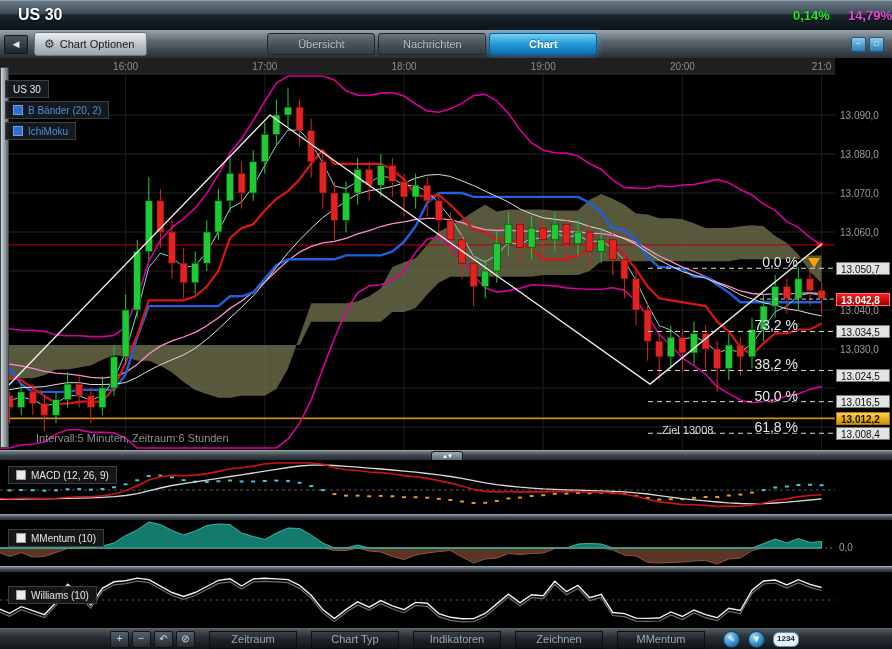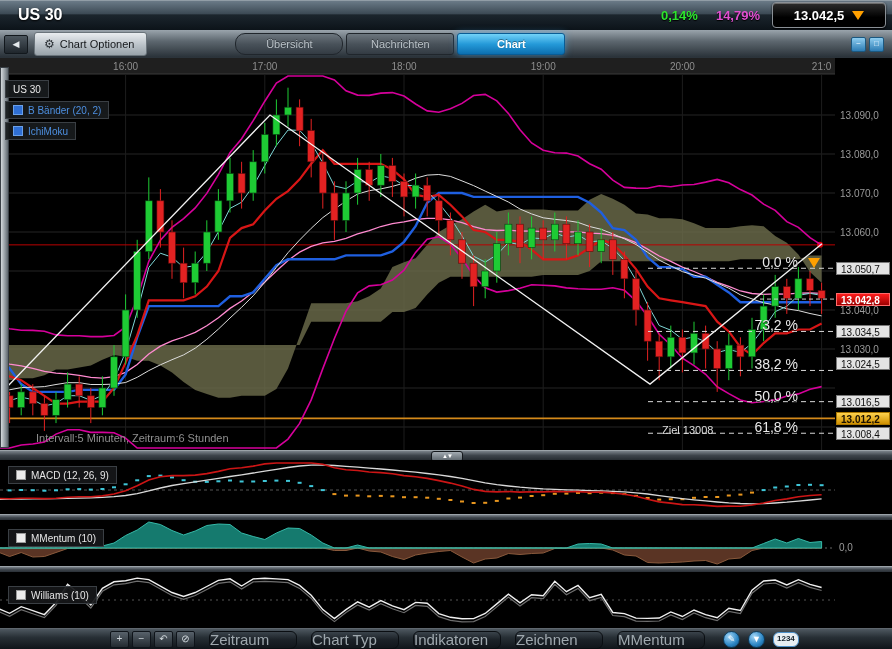--- a/index.html
+++ b/index.html
@@ -31,21 +31,21 @@
   .collapse-btn{width:22px;height:17px;margin-left:4px;display:flex;align-items:center;justify-content:center;
     background:linear-gradient(#4c565e,#1f262c);border:1px solid #12181d;border-radius:2px;
     color:#e4e9ec;font-size:9px;cursor:pointer;}
   .chart-options{height:22px;margin-left:6px;padding:0 12px 0 9px;display:flex;align-items:center;
     background:linear-gradient(#e9edf0,#bac2c8 55%,#99a3aa);border:1px solid #6a747b;border-radius:3px;
     color:#15181b;font-size:11px;cursor:pointer;}
   .gear{font-size:12px;color:#2b3136;margin-right:5px;}
   .tab{width:106px;height:20px;margin-right:3px;display:flex;align-items:center;justify-content:center;
     font-size:11px;color:#b9c1c7;text-shadow:0 -1px 0 rgba(0,0,0,.4);cursor:pointer;
     background:linear-gradient(#6c767e,#49525a 50%,#333b43);border:1px solid #20262c;border-radius:3px;}
-  .tab.first{margin-left:88px;border-radius:10px;}
+  .tab.first{margin-left:120px;}
   .tab.active{background:linear-gradient(#72d2f8,#259ad9 50%,#0c6fb0);color:#fff;font-weight:bold;
     border-color:#0a5c94;box-shadow:0 0 7px rgba(70,180,255,.55);}
   .win-icons{margin-left:auto;margin-right:8px;display:flex;gap:3px;}
   .win-icon{width:13px;height:13px;background:linear-gradient(#8ecdf0,#2d7cb4);border:1px solid #1b5880;
     border-radius:2px;color:#eaf6ff;font-size:8px;line-height:12px;text-align:center;cursor:pointer;}
 
   
   .chart-region{position:absolute;top:58px;left:0;width:892px;height:392px;background:#000;}
   #main-svg{position:absolute;left:0;top:0;}
   .left-strip{position:absolute;left:0;top:9px;width:7px;height:379px;
@@ -79,44 +79,40 @@
     background:rgba(21,23,25,.93);border:1px solid #3a3f44;font-size:10px;color:#e6e6e6;z-index:2;cursor:pointer;}
   .panel-chip{width:8px;height:8px;background:#ececec;border:1px solid #999;margin-right:5px;}
   .zero-label{position:absolute;left:839px;top:22px;color:#9a9a9a;font-size:10px;}
 
   
   .bottombar{position:absolute;top:628px;left:0;width:892px;height:21px;display:flex;align-items:center;
     background:linear-gradient(#4e5860 0%,#272f35 40%,#0d1217 100%);border-top:1px solid #5f676e;}
   .bb-small{width:17px;height:15px;margin-left:3px;text-align:center;line-height:14px;font-size:10px;
     background:linear-gradient(#58626b,#232a30);border:1px solid #0f141a;border-radius:2px;color:#cfd6db;cursor:pointer;}
   .bb-small.firstsmall{margin-left:110px;}
-  .bb-btn{width:86px;height:16px;margin-left:14px;text-align:left;line-height:15px;font-size:15px;
-    background:linear-gradient(#3a434b,#1b2127 50%,#11161b);border:1px solid #0a0e12;border-radius:6px;
+  .bb-btn{width:86px;height:16px;margin-left:14px;text-align:center;line-height:15px;font-size:11px;
+    background:linear-gradient(#3a434b,#1b2127 50%,#11161b);border:1px solid #0a0e12;border-radius:0;
     color:#9fa8ae;cursor:pointer;}
   .bb-circle{width:15px;height:15px;margin-left:8px;border-radius:50%;text-align:center;line-height:14px;
     background:radial-gradient(circle at 35% 30%,#a3d6f6,#2b85c4 60%,#15527e);
     border:1px solid #0e3d5e;color:#fff;font-size:9px;cursor:pointer;}
   .bb-circle.firstcircle{margin-left:18px;}
   .bb-badge{height:13px;margin-left:8px;padding:0 3px;background:#e8eef2;border:1px solid #4d90c8;
     border-radius:6px;color:#16222c;font-size:8px;font-weight:bold;line-height:12px;cursor:pointer;}
 </style>
 </head>
 <body>
 
 <div class="app">
 
   <div class="header">
     <div class="symbol">US 30</div>
     <div class="hspacer"></div>
     <div class="chg green">0,14%</div>
     <div class="chg magenta">14,79%</div>
-    <div class="pbtn">
-      <span>13.042,5</span>
-      <span class="tri-down"></span>
-    </div>
   </div>
 
   <div class="tabbar">
     <div class="collapse-btn">◀</div>
     <div class="chart-options">
       <span class="gear">⚙</span>
       <span>Chart Optionen</span>
     </div>
     <div class="tab first">Übersicht</div>
     <div class="tab">Nachrichten</div>
@@ -337,21 +333,21 @@
     <div class="ziel">Ziel 13008</div>
     <div class="price-axis" id="price-axis">
         <div class="plabel grid" style="top: 50.5px;">13.090,0</div>
         <div class="plabel grid" style="top: 89.5px;">13.080,0</div>
         <div class="plabel grid" style="top: 128.5px;">13.070,0</div>
         <div class="plabel grid" style="top: 167.5px;">13.060,0</div>
         <div class="plabel grid" style="top: 245.5px;">13.040,0</div>
         <div class="plabel grid" style="top: 284.5px;">13.030,0</div>
         <div class="plabel fib" style="top: 203.77px;">13.050,7</div>
         <div class="plabel fib" style="top: 266.95px;">13.034,5</div>
-        <div class="plabel fib" style="top: 299px;">13.024,5</div>
+        <div class="plabel fib" style="top: 311px;">13.024,5</div>
         <div class="plabel fib" style="top: 337.15px;">13.016,5</div>
         <div class="plabel fib" style="top: 368.74px;">13.008,4</div>
         <div class="plabel current" style="top: 234.58px;">13.042,8</div>
         <div class="plabel target" style="top: 354px;">13.012,2</div>
       </div>
   <div class="fib-float" style="right: 94px; top: 196.27px;">0,0 %</div>
       <div class="fib-float" style="right: 94px; top: 259.45px;">73,2 %</div>
       <div class="fib-float" style="right: 94px; top: 298.45px;">38,2 %</div>
       <div class="fib-float" style="right: 94px; top: 329.65px;">50,0 %</div>
       <div class="fib-float" style="right: 94px; top: 361.24px;">61,8 %</div>

